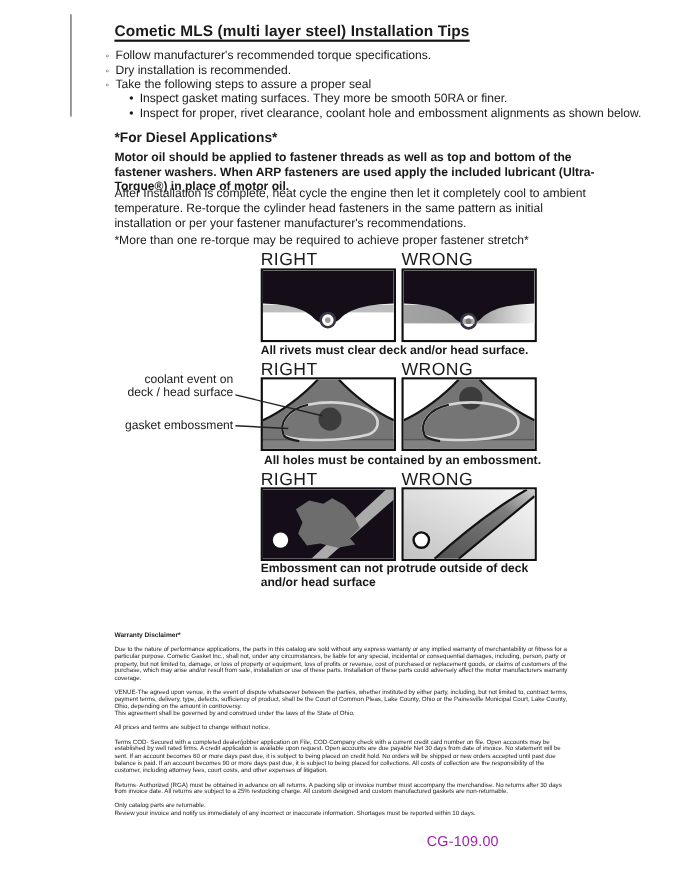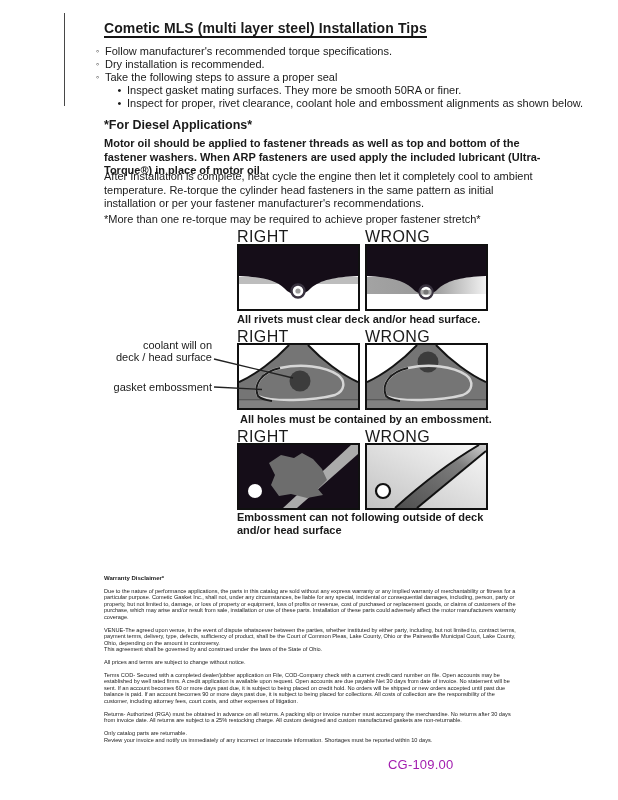--- a/index.html
+++ b/index.html
@@ -100,21 +100,21 @@
       <rect x="53.5" y="44" width="11" height="4.5" fill="#a0a0a0" opacity="0.85"></rect>
       <circle cx="59" cy="46" r="2.6" fill="#777777"></circle>
     </svg>
   </div>
   <div class="cap" style="left:237px;top:313px">All rivets must clear deck and/or head surface.</div>
 
   <div class="lbl col-l" style="top:328px">RIGHT</div>
   <div class="lbl col-r" style="top:328px">WRONG</div>
 
   <div class="ann" style="top:339px">
-    <div>coolant will on</div>
+    <div>coolant event on</div>
     <div>deck / head surface</div>
   </div>
   <div class="ann" style="top:381px">gasket embossment</div>
 
   <div class="box col-l" style="top:343px">
     <svg width="119" height="63" viewBox="0 0 119 63">
       <rect width="119" height="63" fill="#757575"></rect>
       <rect y="54" width="119" height="1.5" fill="#595959"></rect>
       <rect y="55.5" width="119" height="7.5" fill="#818181"></rect>
       <path d="M0,0 H50 C36,15 16,30 0,37 Z" fill="#ffffff"></path>
@@ -172,21 +172,21 @@
             <stop offset="1" stop-color="#cfcfcf"></stop>
         </linearGradient>
       </defs>
       <rect width="119" height="63" fill="url(#bgG)"></rect>
       <path d="M28,63 C58,36 88,14 112,0 L119,0 L119,6 C102,20 78,40 50,63 Z" fill="url(#bandG)"></path>
       <path d="M28,63 C58,36 88,14 112,0" stroke="#111" stroke-width="2" fill="none"></path>
       <path d="M50,63 C78,40 102,20 119,6" stroke="#111" stroke-width="2" fill="none"></path>
       <circle cx="16" cy="46" r="7" fill="#ffffff" stroke="#111" stroke-width="2.2"></circle>
     </svg>
   </div>
-  <div class="cap" style="left:237px;top:511px;width:252px">Embossment can not following outside of deck and/or head surface</div>
+  <div class="cap" style="left:237px;top:511px;width:252px">Embossment can not protrude outside of deck and/or head surface</div>
 
   <div class="fine">
     <div class="fine-h">Warranty Disclaimer*</div>
     <div class="fine-p">Due to the nature of performance applications, the parts in this catalog are sold without any express warranty or any implied warranty of merchantability or fitness for a particular purpose.  Cometic Gasket Inc., shall not, under any circumstances, be liable for any special, incidental or consequential damages, including, person, party or property, but not limited to, damage, or loss of property or equipment, loss of profits or revenue, cost of purchased or replacement goods, or claims of customers of the purchase, which may arise and/or result from sale, installation or use of these parts.  Installation of these parts could adversely affect the motor manufacturers warranty coverage.</div>
     <div class="fine-p">
       <div>VENUE-The agreed upon venue, in the event of dispute whatsoever between the parties, whether instituted by either party, including, but not limited to, contract terms, payment terms, delivery, type, defects, sufficiency of product, shall be the Court of Common Pleas, Lake County, Ohio or the Painesville Municipal Court, Lake County, Ohio, depending on the amount in controversy.</div>
       <div>This agreement shall be governed by and construed under the laws of the State of Ohio.</div>
     </div>
     <div class="fine-p">All prices and terms are subject to change without notice.</div>
     <div class="fine-p">Terms COD- Secured with a completed dealer/jobber application on File, COD-Company check with a current credit card number on file.  Open accounts may be established by well rated firms.  A credit application is available upon request.  Open accounts are due payable Net 30 days from date of invoice.  No statement will be sent.  If an account becomes 60 or more days past due, it is subject to being placed on credit hold.  No orders will be shipped or new orders accepted until past due balance is paid.  If an account becomes 90 or more days past due, it is subject to being placed for collections.  All costs of collection are the responsibility of the customer, including attorney fees, court costs, and other expenses of litigation.</div>

